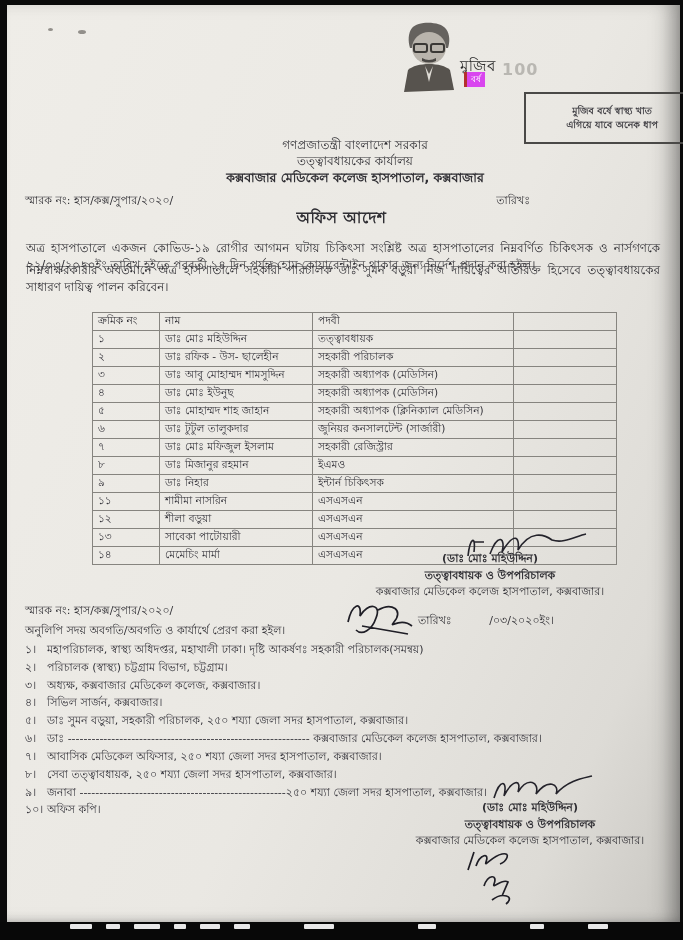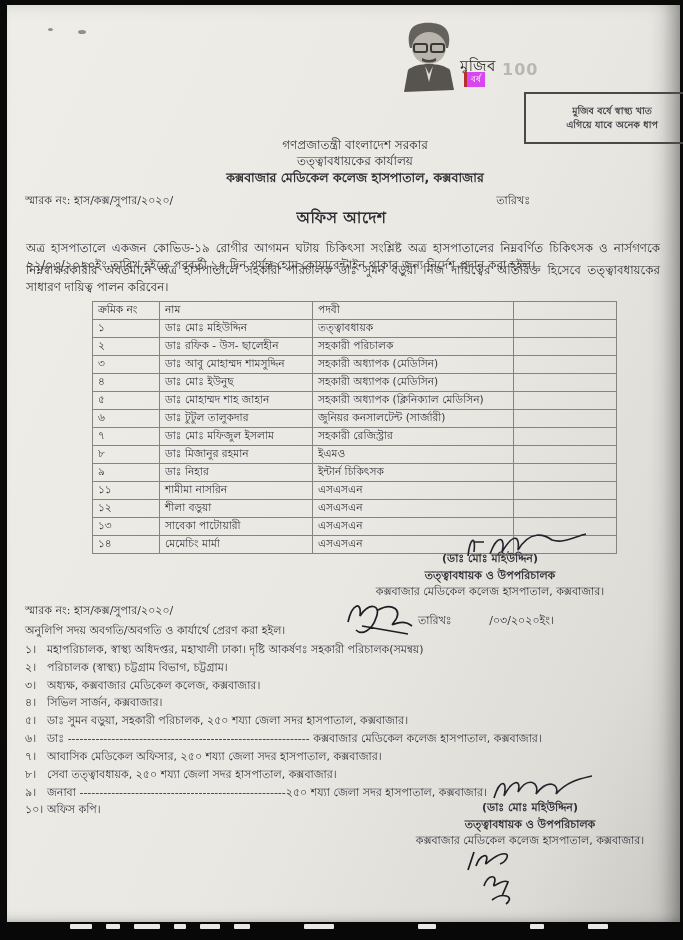--- a/index.html
+++ b/index.html
@@ -31,21 +31,21 @@
   .memo-row{position:absolute;left:25px;top:192px;width:635px;font-size:11px;display:flex;justify-content:space-between;}
   .memo-row .dt{margin-right:130px;}
 
   .title{position:absolute;left:0;top:206px;width:683px;text-align:center;font-size:15.5px;font-weight:bold;letter-spacing:.5px;}
 
   .para{position:absolute;left:26px;width:634px;font-size:11.8px;line-height:1.42;text-align:justify;}
   .p1{top:228px;margin-top:12px;}
   .p2{top:262px;}
 
   
-  table.qt{position:absolute;left:92px;top:301px;border-collapse:collapse;table-layout:fixed;}
+  table.qt{position:absolute;left:92px;top:312px;border-collapse:collapse;table-layout:fixed;}
   table.qt th,table.qt td{border:1px solid #86847f;font-size:10.6px;font-weight:normal;
         text-align:left;padding:0 5px;height:14.7px;overflow:hidden;white-space:nowrap;color:#34333a;}
   table.qt th{color:#2e2d33;}
   .c-sl{width:56px;}.c-name{width:142px;}.c-pos{width:190px;}.c-rem{width:92px;}
 
   
   .sig{position:absolute;text-align:center;line-height:1.5;}
   .sig .nm{font-size:11px;font-weight:bold;}
   .sig .tl{font-size:11px;font-weight:bold;}
   .sig .og{font-size:11px;}

